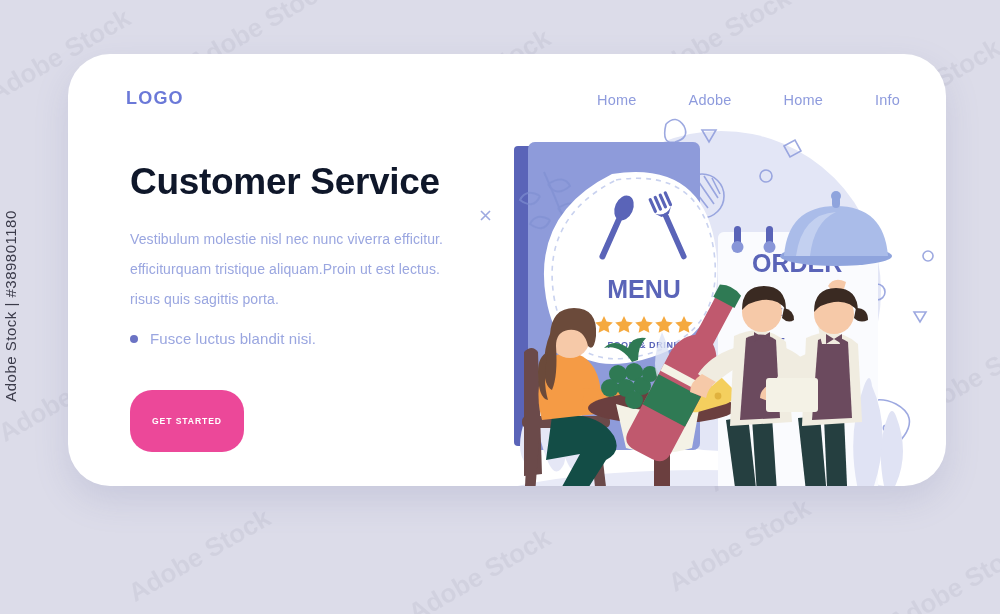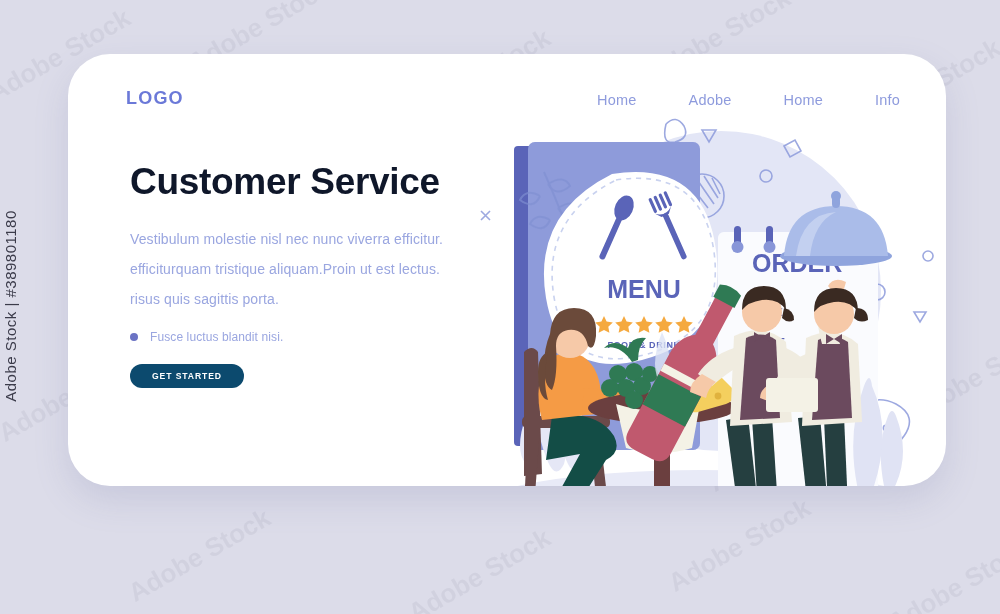--- a/index.html
+++ b/index.html
@@ -75,27 +75,27 @@
     letter-spacing: -.3px; line-height: 1.08;
   }
   .para {
     margin-top: 22px;
     font-size: 14px; line-height: 2.15;
     color: #9aa6e0; letter-spacing: .1px;
   }
   .bullets { margin-top: 16px; }
   .bullet { display: flex; align-items: center; gap: 12px; margin-bottom: 15px; }
   .dot { width: 8px; height: 8px; border-radius: 50%; background: #6b73c4; flex: none; }
-  .bullet-text { font-size: 12px; color: #9aa6e0; letter-spacing: .1px; text-align: center; }
+  .bullet-text { font-size: 15px; color: #9aa6e0; letter-spacing: .1px; text-align: center; }
   .cta {
-    margin-top: 5px;
+    margin-top: 28px;
     display: inline-block;
-    background: #0c4a6e; color: #fff;
+    background: #ec4899; color: #fff;
     font-size: 8.6px; font-weight: 700; letter-spacing: .9px;
-    padding: 7px 22px; border: none; border-radius: 22px;
+    padding: 26px 22px; border: none; border-radius: 22px;
     cursor: pointer;
   }
 
   
   .illus { position: absolute; left: 398px; top: 62px; width: 470px; height: 430px; }
   .illus svg { display: block; }
 </style>
 </head>
 <body>
 

